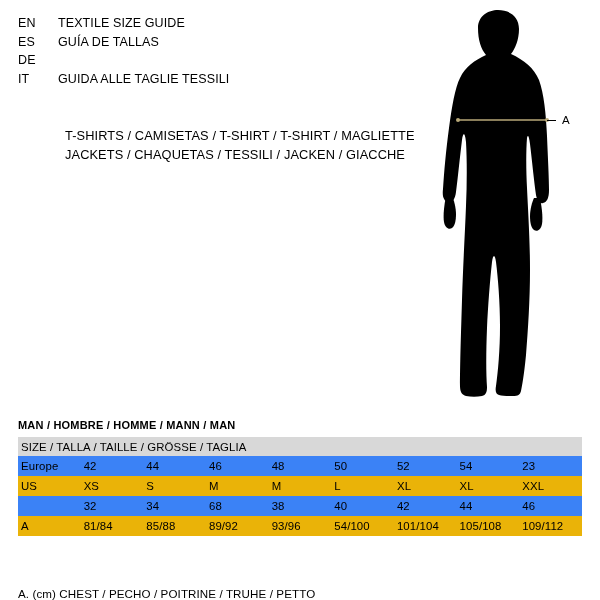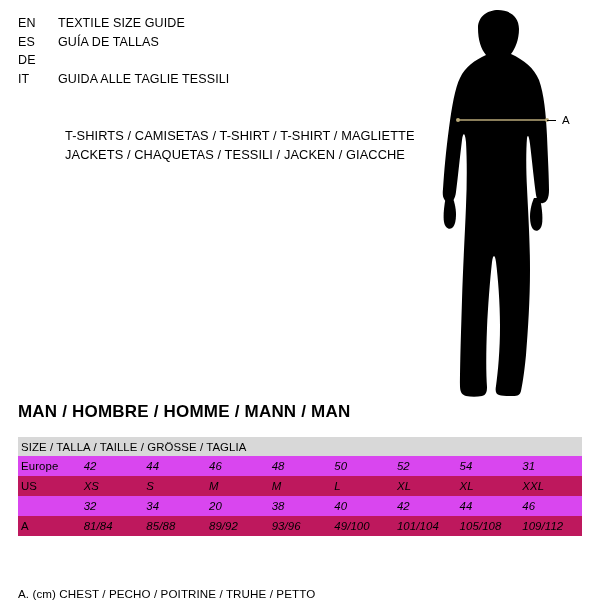--- a/index.html
+++ b/index.html
@@ -84,22 +84,22 @@
     top: 110px;
     width: 9px;
     height: 1px;
     background: #000;
   }
 
   
   .man-heading {
     position: absolute;
     left: 18px;
-    top: 402px;
-    font-size: 17px;
+    top: 419px;
+    font-size: 11px;
     font-weight: bold;
     letter-spacing: 0.2px;
     white-space: nowrap;
   }
 
   
   .table-wrap {
     position: absolute;
     left: 18px;
     top: 437px;
@@ -116,32 +116,31 @@
     height: 20px;
     vertical-align: middle;
     letter-spacing: 0.1px;
   }
   tr.header-row td {
     background: #d8d8d8;
     font-size: 11.4px;
     height: 19px;
   }
   tr.shade td {
-    background: #be185d;
+    background: #eab308;
     margin-left: 32px;
   }
   tr.light td {
-    background: #d946ef;
+    background: #3b82f6;
   }
   td.col-label {
     width: 90px;
   }
   td.col-val {
     width: 67px;
-    font-style: italic;
   }
 
   
   .footnote {
     position: absolute;
     left: 18px;
     top: 547px;
     font-size: 11.6px;
     letter-spacing: 0.1px;
     white-space: nowrap;
@@ -251,51 +250,51 @@
       </tr>
       <tr class="light">
         <td class="col-label">Europe</td>
         <td class="col-val">42</td>
         <td class="col-val">44</td>
         <td class="col-val">46</td>
         <td class="col-val">48</td>
         <td class="col-val">50</td>
         <td class="col-val">52</td>
         <td class="col-val">54</td>
-        <td class="col-val">31</td>
+        <td class="col-val">23</td>
       </tr>
       <tr class="shade">
         <td class="col-label">US</td>
         <td class="col-val">XS</td>
         <td class="col-val">S</td>
         <td class="col-val">M</td>
         <td class="col-val">M</td>
         <td class="col-val">L</td>
         <td class="col-val">XL</td>
         <td class="col-val">XL</td>
         <td class="col-val">XXL</td>
       </tr>
       <tr class="light">
         <td class="col-label"></td>
         <td class="col-val">32</td>
         <td class="col-val">34</td>
-        <td class="col-val">20</td>
+        <td class="col-val">68</td>
         <td class="col-val">38</td>
         <td class="col-val">40</td>
         <td class="col-val">42</td>
         <td class="col-val">44</td>
         <td class="col-val">46</td>
       </tr>
       <tr class="shade">
         <td class="col-label">A</td>
         <td class="col-val">81/84</td>
         <td class="col-val">85/88</td>
         <td class="col-val">89/92</td>
         <td class="col-val">93/96</td>
-        <td class="col-val">49/100</td>
+        <td class="col-val">54/100</td>
         <td class="col-val">101/104</td>
         <td class="col-val">105/108</td>
         <td class="col-val">109/112</td>
       </tr>
     </tbody>
       </table>
   </div>
 
   <div class="footnote">A. (cm) CHEST / PECHO / POITRINE / TRUHE / PETTO</div>
 

